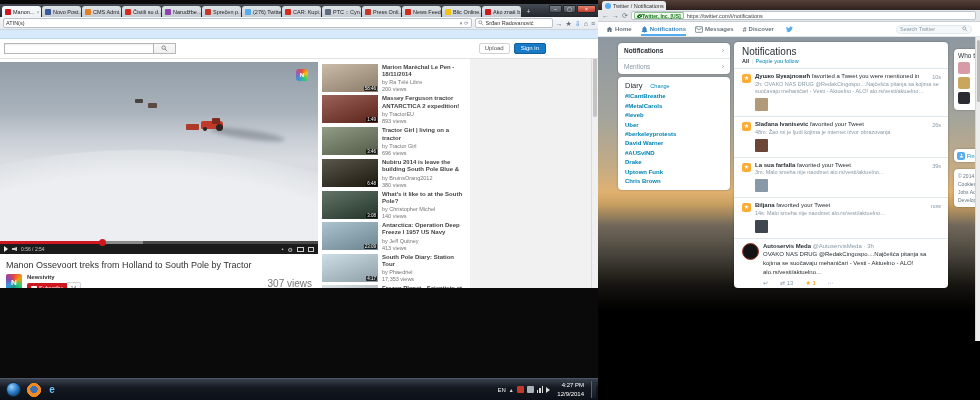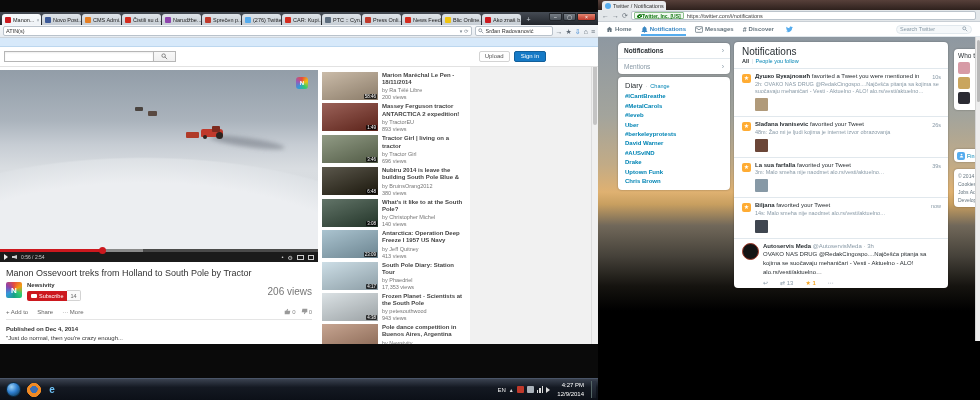--- a/index.html
+++ b/index.html
@@ -3,21 +3,21 @@
 <meta charset="utf-8">
 <style>
   *{box-sizing:border-box;margin:0;padding:0}
   html,body{width:980px;height:400px;overflow:hidden}
   body{background:#000;font-family:"Liberation Sans","DejaVu Sans",sans-serif;position:relative;font-size:6px;color:#333}
   .mon{position:absolute;top:0;height:400px;overflow:hidden}
   #monL{left:0;width:598px;background:#0a0a0a}
   #monR{left:598px;width:382px;background:#000}
 
   
-  #ffwin{position:absolute;left:0;top:12px;right:0;height:332px;background:#f1f1f1}
+  #ffwin{position:absolute;left:0;top:4px;right:0;height:284px;background:#f1f1f1}
   .ffstrip{height:13px;background:linear-gradient(#454b54,#23272d);display:flex;align-items:flex-end;padding-left:2px}
   .fftab{height:11px;display:flex;align-items:center;gap:2px;padding:0 3px;width:39px;flex:0 0 auto;
     background:linear-gradient(#dfe4e9,#c6cdd4);border-radius:3px 3px 0 0;margin-right:1px;
     font-size:5.5px;color:#222;overflow:hidden;white-space:nowrap}
   .fftab.active{background:linear-gradient(#f7fafc,#eef2f6)}
   .favico{width:6px;height:6px;border-radius:1px;flex:0 0 auto}
   .tabx{margin-left:auto;color:#98a0a8;font-size:5px;flex:0 0 auto}
   .ffnew{width:13px;height:10px;color:#cfd6dd;font-size:7px;line-height:10px;text-align:center;flex:0 0 auto}
   .ffwinbtns{margin-left:auto;display:flex;align-self:flex-start;margin-top:1px;margin-right:2px}
   .wbtn{width:13px;height:8px;background:linear-gradient(#767d85,#4b525a);border:1px solid #22262b;color:#fff;
@@ -353,21 +353,21 @@
           <div class="chmeta">
             <div class="chname">Newsivity</div>
             <div class="subrow">
               <div class="btn-sub">
                   <span class="yt"></span>
                   <span>Subscribe</span>
                 </div>
               <div class="subcount">14</div>
             </div>
           </div>
-          <div class="views">206 views</div>
+          <div class="views">307 views</div>
         </div>
 
         <div class="actrow">
           <span>+ Add to</span>
           <span>Share</span>
           <span>··· More</span>
           <span class="rgt">
             <span class="thumbico">
               <svg width="7" height="7" viewBox="0 0 10 10">
                   <path d="M1 4h2v5H1zM3 9V4l2-3 1 1-1 2h4l-1 5z" fill="#999"></path>

